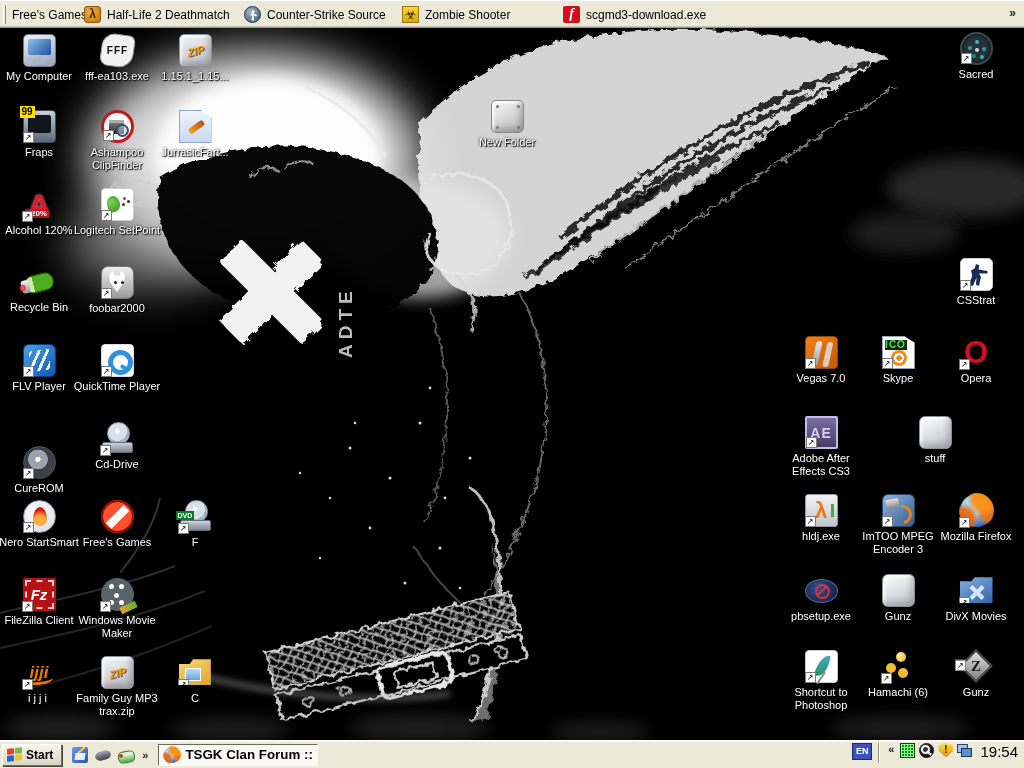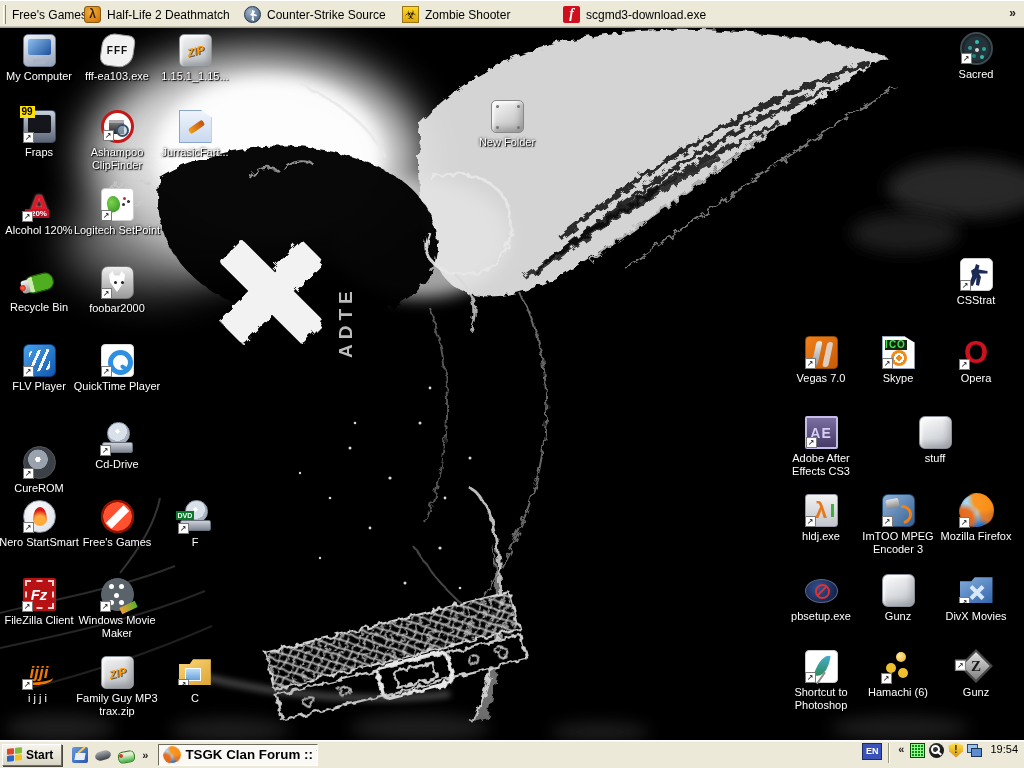--- a/index.html
+++ b/index.html
@@ -256,21 +256,21 @@
     background-image:repeating-linear-gradient(0deg,rgba(150,255,150,.95) 0 1px,transparent 1px 3px),
                      repeating-linear-gradient(90deg,rgba(150,255,150,.95) 0 1px,transparent 1px 3px); }
   .ti-steam { background:radial-gradient(circle at 35% 30%,#3a3a3a,#050505); border-radius:50%; }
   .ti-steam::before { content:""; position:absolute; left:2px; top:2px; width:5px; height:5px; border:2px solid #fff; border-radius:50%; }
   .ti-steam::after { content:""; position:absolute; left:7px; top:9px; width:6px; height:2px; background:#fff; transform:rotate(38deg); }
   .ti-shield { clip-path:polygon(50% 0,100% 20%,96% 58%,50% 100%,4% 58%,0 20%);
     background:linear-gradient(#ffe14a,#d89010); }
   .ti-shield::before { content:"!"; position:absolute; inset:0; text-align:center; line-height:14px; font-size:10px; font-weight:bold; color:#201800; }
   .ti-net::before { content:""; position:absolute; left:0; top:1px; width:9px; height:7px; background:#9cc2ee; border:1px solid #2c456e; }
   .ti-net::after { content:""; position:absolute; right:0; bottom:1px; width:9px; height:7px; background:#5a8ed0; border:1px solid #1e3450; }
-  .clock { margin-left:4px; color:#000; font-size:11px; }
+  .clock { margin-left:4px; color:#000; font-size:15px; }
 </style>
 </head>
 <body>
 
 <div class="topbar">
   <span class="grip"></span>
   <div class="tbi" style="left:12px">
     <span class="tbl">Free's Games</span>
   </div>
   <div class="tbi" style="left:84px">

